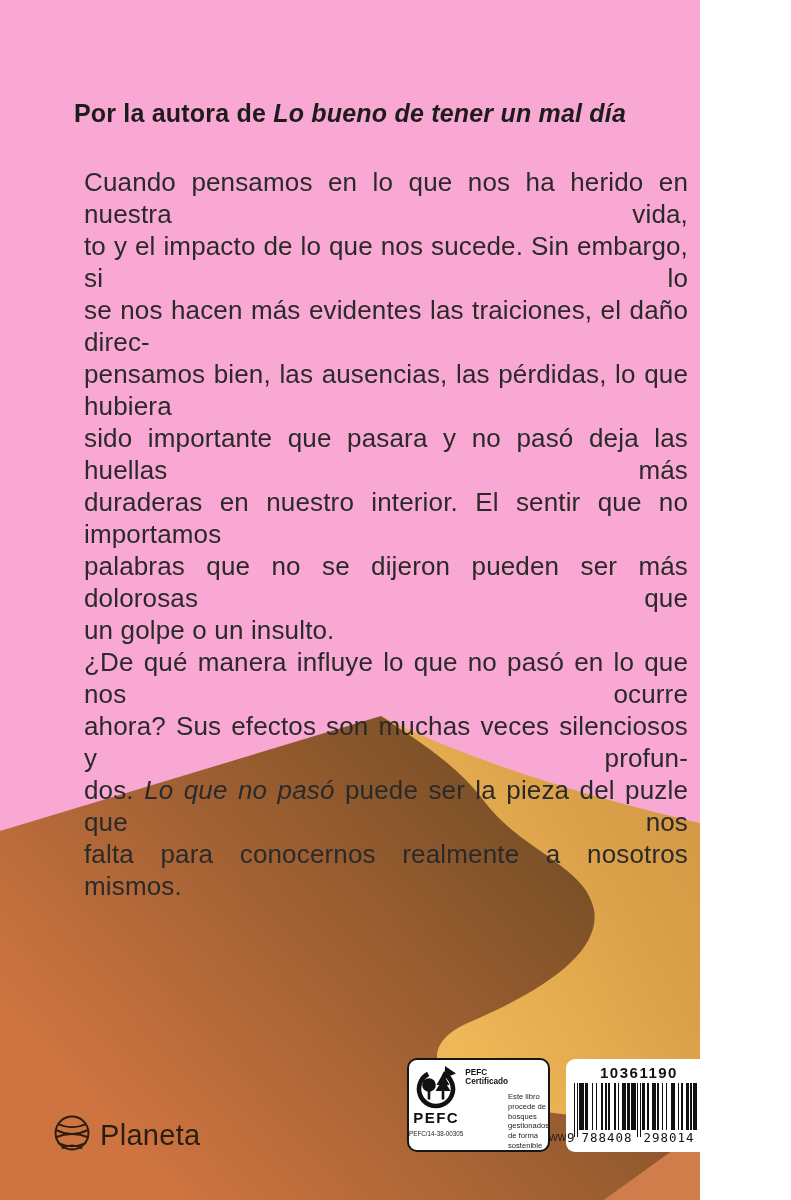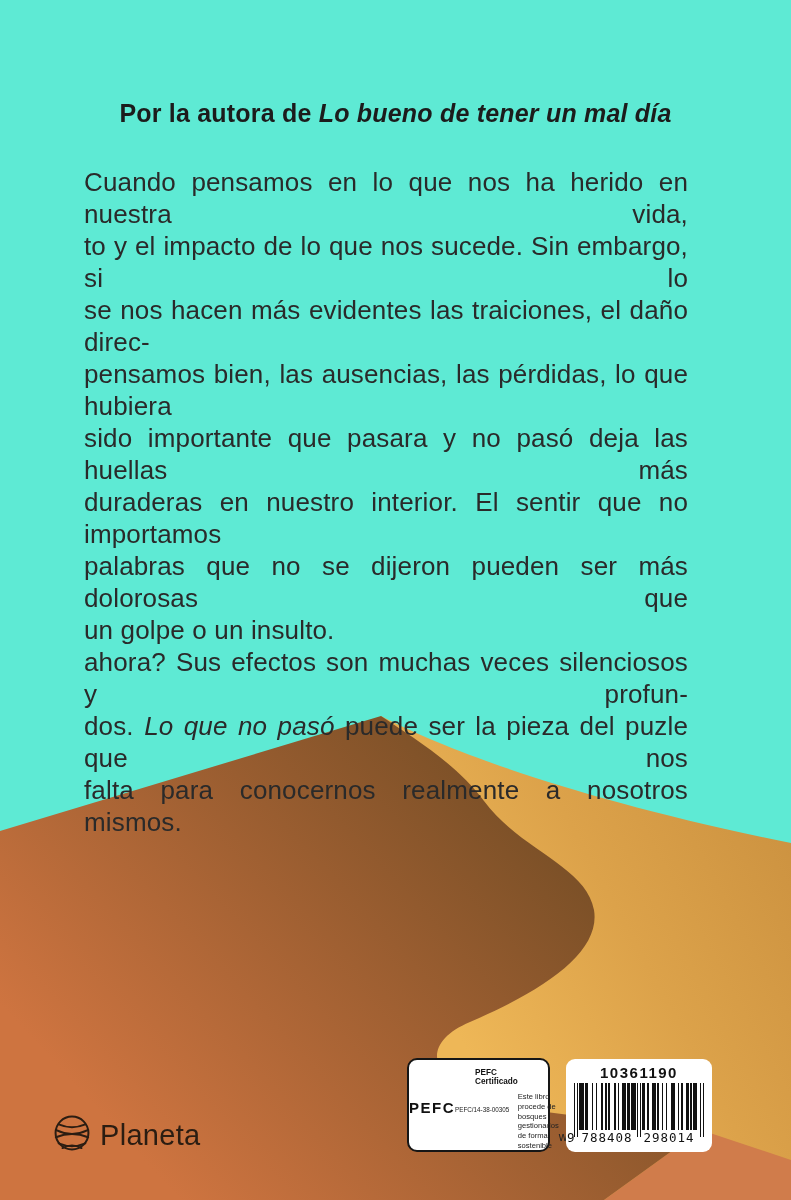--- a/index.html
+++ b/index.html
@@ -1,18 +1,18 @@
 <!DOCTYPE html>
 <html lang="es"><head>
 <meta charset="utf-8">
 <style>
   html,body { margin:0; padding:0; background:#ffffff; }
   .page {
-    position:relative; width:791px; height:1200px;
-    background:#5eead4; overflow:hidden;
+    position:relative; width:700px; height:1200px;
+    background:#f9a8d4; overflow:hidden;
     font-family:"Liberation Sans", sans-serif;
   }
   .dunes { position:absolute; left:0; top:0; width:791px; height:1200px; }
 
   
   .author-line {
     position:absolute; top:99px; left:0; width:100%;
     text-align:center; font-size:25px; font-weight:bold;
     color:#1c1c1c; letter-spacing:0.2px;
   }
@@ -26,21 +26,21 @@
   }
   .body-line { width:100%; text-align:justify; text-align-last:justify; text-justify:inter-word; }
   .body-line.last { text-align-last:left; }
 
   
   .pefc-label {
     position:absolute; left:407px; top:1058px; width:143px; height:94px;
     background:#ffffff; border:2px solid #161616; border-radius:10px;
     box-sizing:border-box; display:flex;
   }
-  .pefc-left { width:64px; display:flex; flex-direction:row; align-items:center; padding-top:5px; }
+  .pefc-left { width:64px; display:flex; flex-direction:column; align-items:center; padding-top:5px; }
   .pefc-word { font-weight:bold; font-size:15px; letter-spacing:1.5px; color:#111; margin-top:0px; }
   .pefc-code { font-size:6.3px; color:#222; margin-top:4px; white-space:nowrap; }
   .pefc-right { flex:1; padding:8px 6px 6px 2px; display:flex; flex-direction:row; }
   .pefc-title { font-size:8.2px; font-weight:bold; color:#111; }
   .pefc-desc { font-size:7.6px; color:#222; line-height:9.8px; }
   .pefc-desc-block { margin-top:24px; }
   .pefc-url { font-size:12px; color:#222; margin-top:auto; }
 
   
   .barcode-label {
@@ -96,20 +96,21 @@
 
   <div class="body-text">
       <div class="body-line"><span>Cuando pensamos en lo que nos ha herido en nuestra vida,</span></div>
       <div class="body-line"><span>to y el impacto de lo que nos sucede. Sin embargo, si lo</span></div>
       <div class="body-line"><span>se nos hacen más evidentes las traiciones, el daño direc-</span></div>
       <div class="body-line"><span>pensamos bien, las ausencias, las pérdidas, lo que hubiera</span></div>
       <div class="body-line"><span>sido importante que pasara y no pasó deja las huellas más</span></div>
       <div class="body-line"><span>duraderas en nuestro interior. El sentir que no importamos</span></div>
       <div class="body-line"><span>palabras que no se dijeron pueden ser más dolorosas que</span></div>
       <div class="body-line last"><span>un golpe o un insulto.</span></div>
+      <div class="body-line"><span>¿De qué manera influye lo que no pasó en lo que nos ocurre</span></div>
       <div class="body-line"><span>ahora? Sus efectos son muchas veces silenciosos y profun-</span></div>
       <div class="body-line"><span>dos. </span><span class="it">Lo que no pasó</span><span> puede ser la pieza del puzle que nos</span></div>
       <div class="body-line last"><span>falta para conocernos realmente a nosotros mismos.</span></div>
     </div>
 
   <div class="pefc-label">
     <div class="pefc-left">
       <svg width="44" height="44" viewBox="0 0 44 44" xmlns="http://www.w3.org/2000/svg">
         <circle cx="22" cy="24" r="17" fill="none" stroke="#111" stroke-width="4.6" stroke-dasharray="91 16" transform="rotate(-66 22 24)"></circle>
         <polygon points="31,1 42,8.5 30.5,13" fill="#111"></polygon>

